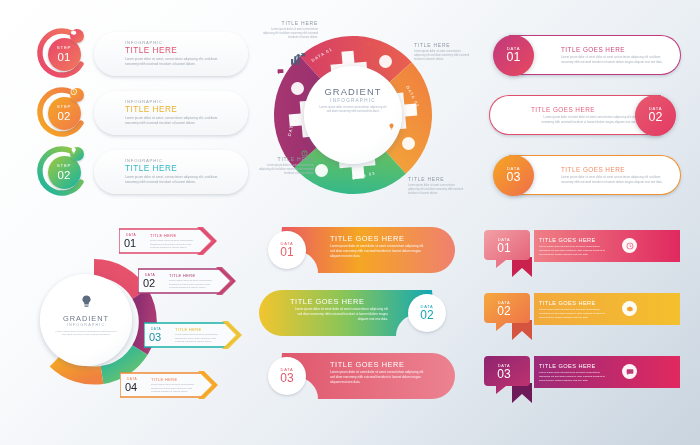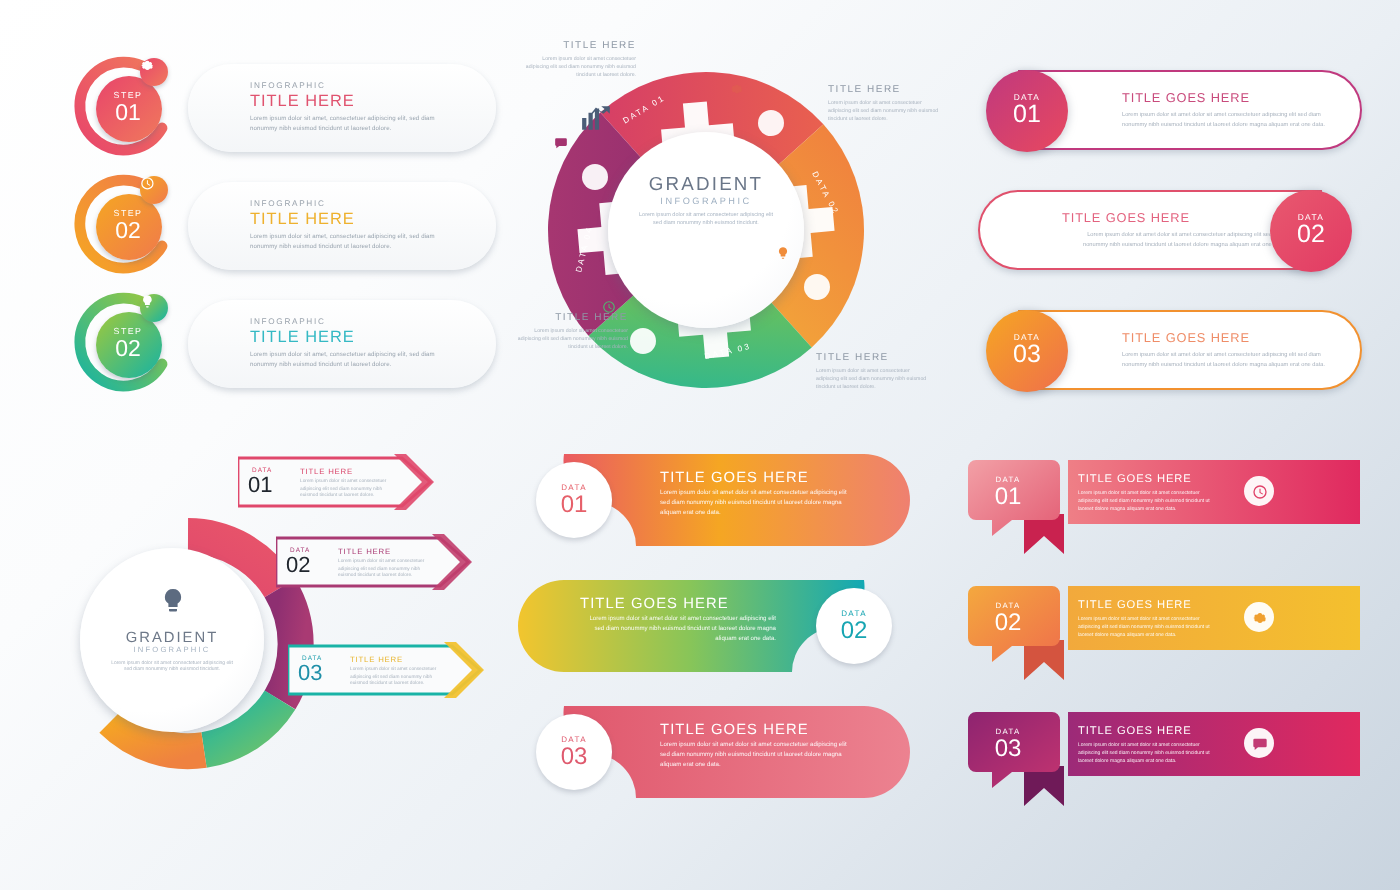--- a/index.html
+++ b/index.html
@@ -432,20 +432,30 @@
       <svg width="98" height="30" viewBox="0 0 98 30">
         <path d="M0 3 h82 l14 12 l-14 12 H0 Z" fill="#fafbfc" stroke="#19b3a6" stroke-width="1.4"></path>
         <path d="M78 1 h6 l14 14 l-14 14 h-6 l14 -14 Z" fill="#f2c230" opacity=".95"></path>
       </svg>
       <div class="a-lbl" style="left:7px;top:7px;color:#1f9fae">DATA</div>
       <div class="a-num num" style="left:5px;top:12px;color:#1f8fa8">03</div>
       <div class="a-ttl" style="left:31px;top:7px;color:#e8b42c">TITLE HERE</div>
       <div class="a-body" style="left:31px;top:13px">Lorem ipsum dolor sit amet consectetuer adipiscing elit sed diam nonummy nibh euismod tincidunt ut laoreet dolore.</div>
     </div>
 
+    <div class="arrow-item" style="left:86px;top:146px;width:98px">
+      <svg width="98" height="30" viewBox="0 0 98 30">
+        <path d="M0 3 h82 l14 12 l-14 12 H0 Z" fill="#fafbfc" stroke="#f08b34" stroke-width="1.4"></path>
+        <path d="M78 1 h6 l14 14 l-14 14 h-6 l14 -14 Z" fill="#f5a623" opacity=".95"></path>
+      </svg>
+      <div class="a-lbl" style="left:7px;top:7px;color:#ef7a4e">DATA</div>
+      <div class="a-num num" style="left:5px;top:12px;color:#20262e">04</div>
+      <div class="a-ttl" style="left:31px;top:7px;color:#ef7a4e">TITLE HERE</div>
+      <div class="a-body" style="left:31px;top:13px">Lorem ipsum dolor sit amet consectetuer adipiscing elit sed diam nonummy nibh euismod tincidunt ut laoreet dolore.</div>
+    </div>
   </div>
 
   <div class="abs g5">
 
     <div class="pill-row" style="top:0">
       <svg width="198" height="54" viewBox="0 0 198 54">
         <defs>
             <linearGradient id="p1" x1="0" y1="0" x2="1" y2="0">
               <stop offset="0" stop-color="#ea5b62"></stop>
               <stop offset=".45" stop-color="#f5a623"></stop>

